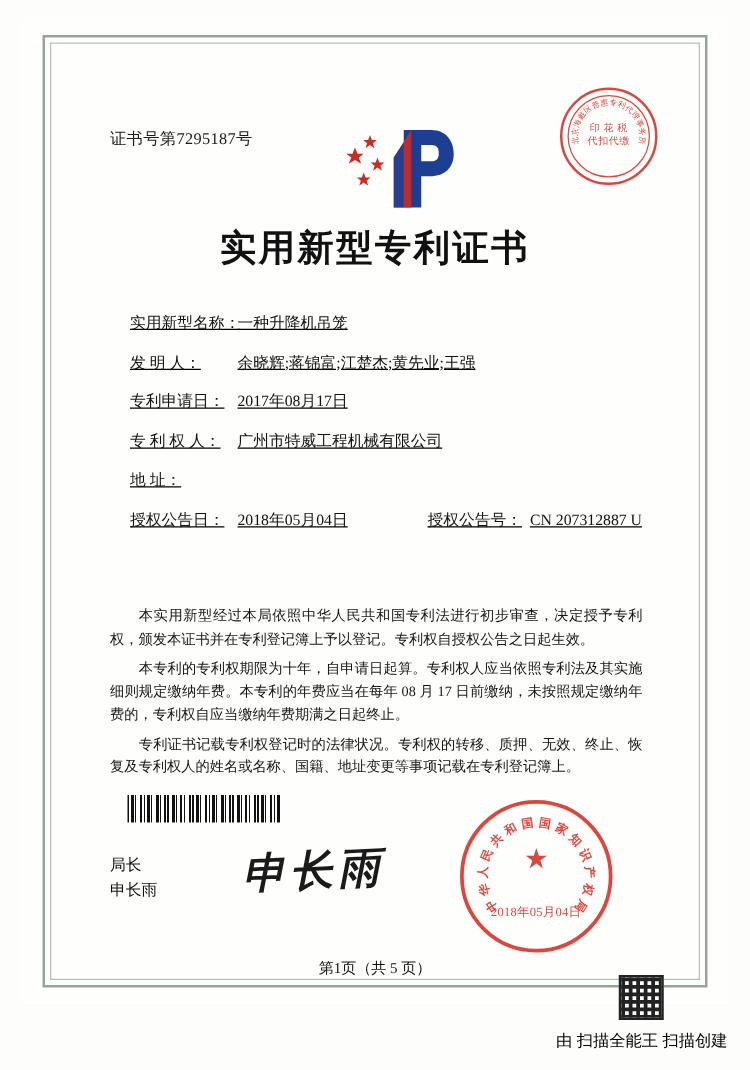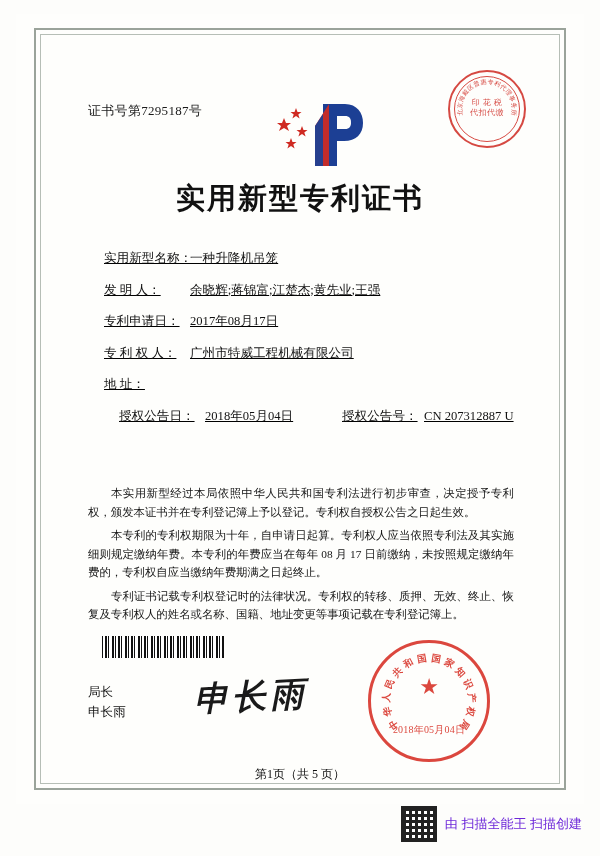--- a/index.html
+++ b/index.html
@@ -152,21 +152,21 @@
 
   .frow-2col {
     display: flex;
     font-size: 12.6px;
     color: #121212;
     line-height: 16px;
     margin-bottom: 14px;
   }
   .col-a { width: 238px; flex: 0 0 238px; display: flex; }
   .col-b { flex: 1 1 auto; display: flex; }
-  .col-a .flabel { width: 86px; flex: 0 0 86px; margin-left: 15px; }
+  .col-a .flabel { width: 86px; flex: 0 0 86px; }
   .col-b .flabel { width: 82px; flex: 0 0 82px; }
 
   
   .body-text {
     position: absolute;
     left: 72px;
     top: 470px;
     width: 426px;
     font-size: 11.4px;
     line-height: 18.5px;
@@ -271,22 +271,23 @@
 
   
   .watermark {
     position: absolute;
     right: 18px;
     bottom: 14px;
     display: flex;
     align-items: center;
     gap: 8px;
     font-size: 13px;
-    color: #6d28d9;
+    color: #000000;
     font-family: "Liberation Sans", sans-serif;
+    flex-direction: column;
   }
   .qr {
     width: 36px;
     height: 36px;
     background-color: #fff;
     background-image:
       linear-gradient(90deg, #222 50%, transparent 50%),
       linear-gradient(#222 50%, transparent 50%);
     background-size: 6px 6px, 6px 6px;
     border: 2px solid #222;

